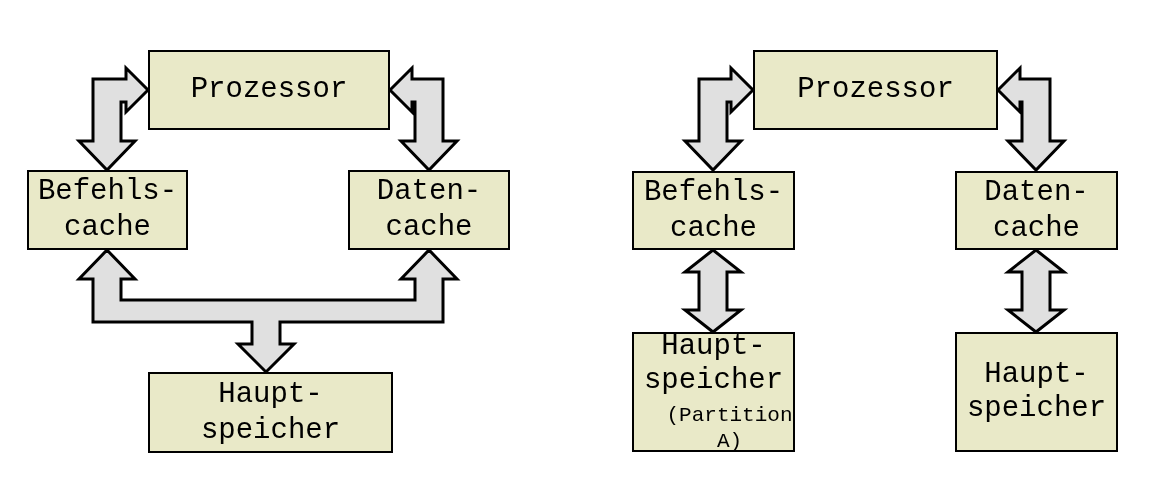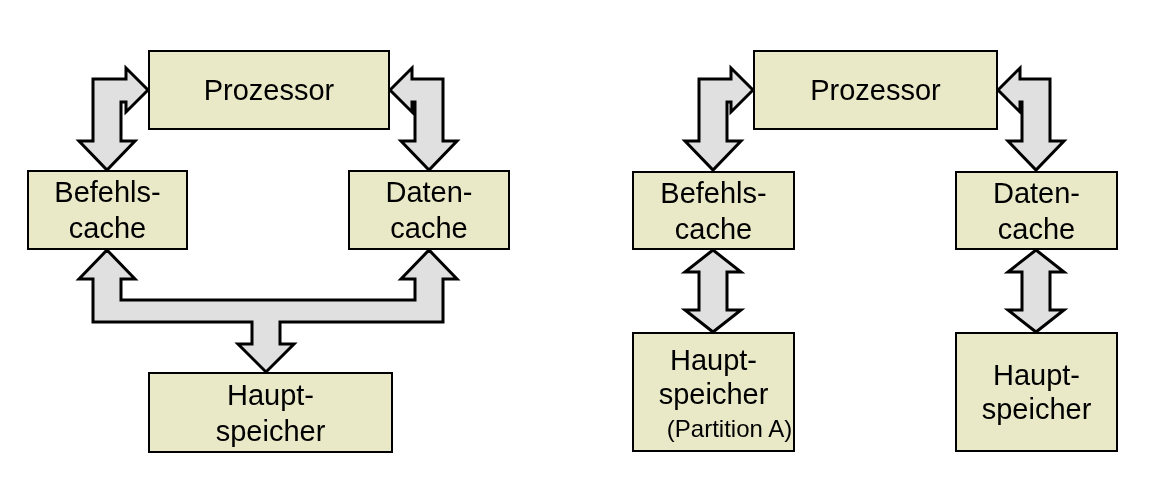--- a/index.html
+++ b/index.html
@@ -12,21 +12,21 @@
   }
   * { margin: 0; padding: 0; box-sizing: border-box; }
   html, body {
     width: 1161px; height: 498px;
     background: var(--background);
     font-family: "Liberation Sans", sans-serif;
     overflow: hidden;
   }
   .canvas {
     position: relative;
-    width: 1085px; height: 498px;
+    width: 1085px; height: 498px; font-family: Liberation Mono, monospace;
   }
   .arrows-layer {
     position: absolute; left: 0; top: 0;
     width: 1161px; height: 498px;
   }
   .arrow {
     fill: var(--arrow-fill);
     stroke: var(--arrow-border);
     stroke-width: 3;
     stroke-linejoin: miter;
@@ -38,21 +38,21 @@
     display: flex;
     flex-direction: column;
     align-items: center;
     justify-content: center;
     text-align: center;
     color: var(--text-color);
     font-size: 29px;
     line-height: 36px;
   }
   .node .note {
-    font-size: 24px;
+    font-size: 21px;
     line-height: 26px;
     margin-top: 5px;
     margin-left: 32px;
   }
   
   .l-proz  { left: 148px; top:  50px; width: 242px; height: 80px; }
   .l-bef   { left:  27px; top: 170px; width: 161px; height: 80px; }
   .l-dat   { left: 348px; top: 170px; width: 162px; height: 80px; }
   .l-haupt { left: 148px; top: 372px; width: 245px; height: 81px; }
   

